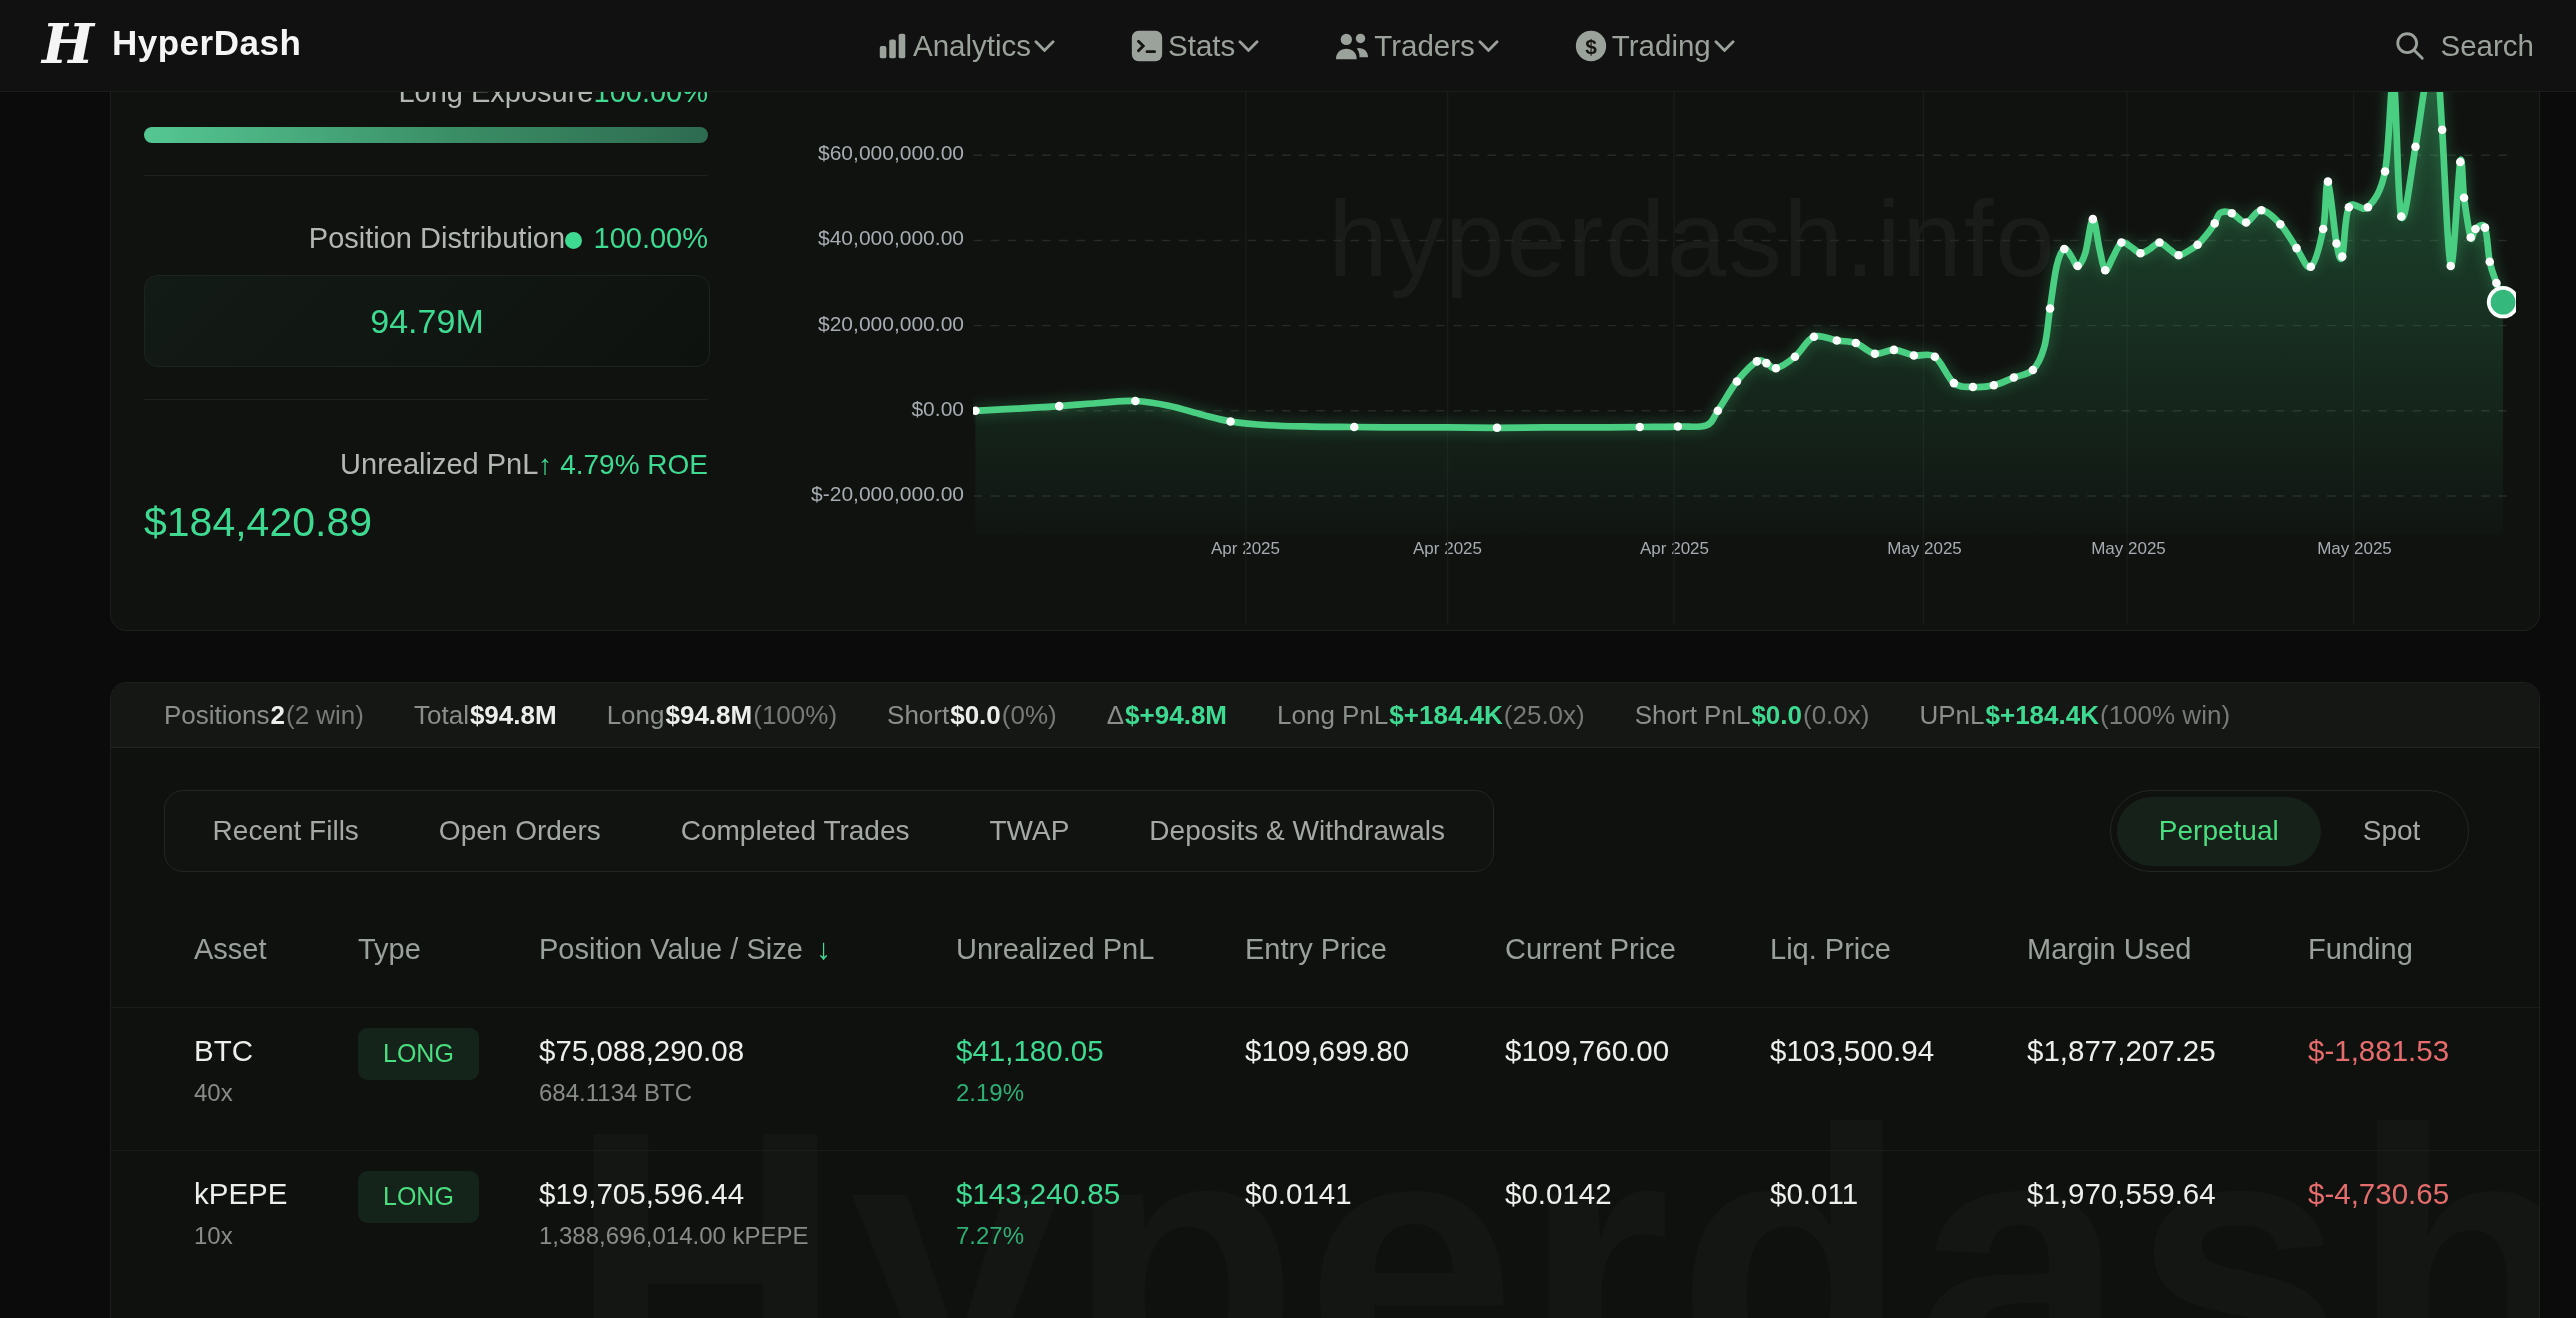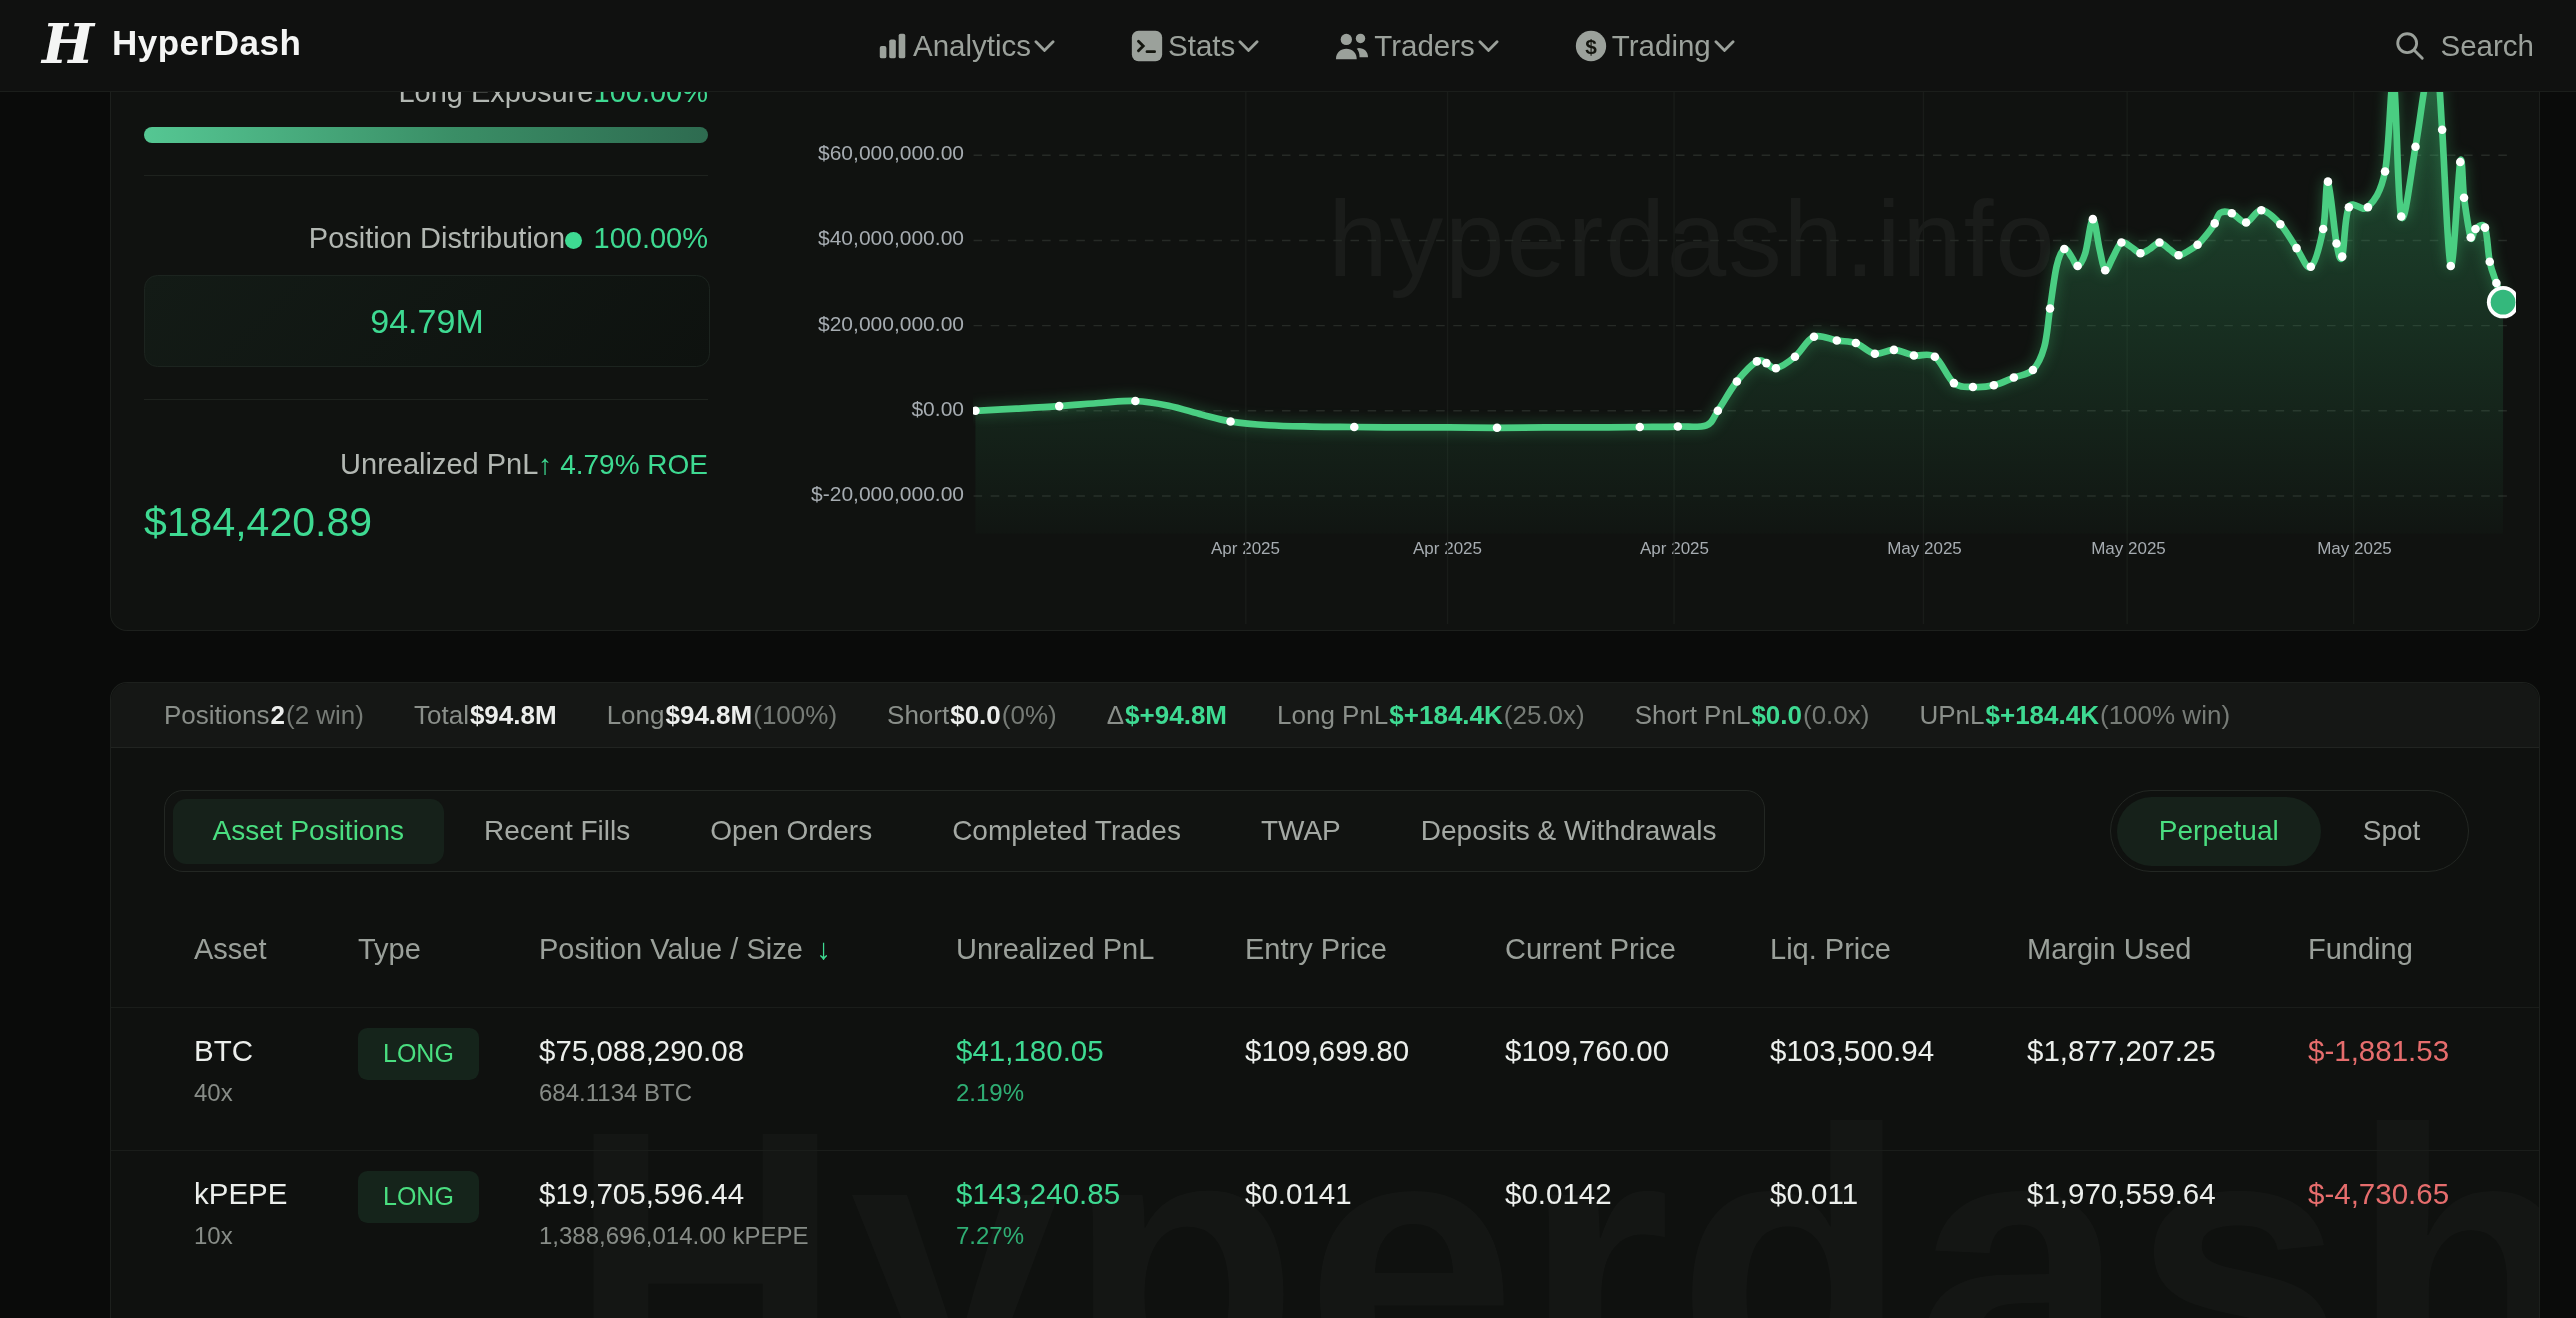--- a/index.html
+++ b/index.html
@@ -319,21 +319,20 @@
         <span class="sum-par">(0.0x)</span>
       </div>
       <div class="sum-item">
         <span class="sum-label">UPnL</span>
         <span class="sum-val g">$+184.4K</span>
         <span class="sum-par">(100% win)</span>
       </div>
     </div>
 
   <div class="tabbar" id="tabbar">
-      <div class="tab active">Asset Positions</div>
       <div class="tab">Recent Fills</div>
       <div class="tab">Open Orders</div>
       <div class="tab">Completed Trades</div>
       <div class="tab">TWAP</div>
       <div class="tab">Deposits &amp; Withdrawals</div>
     </div>
 
   <div class="toggle" id="toggle">
       <div class="tog active">Perpetual</div>
       <div class="tog">Spot</div>

